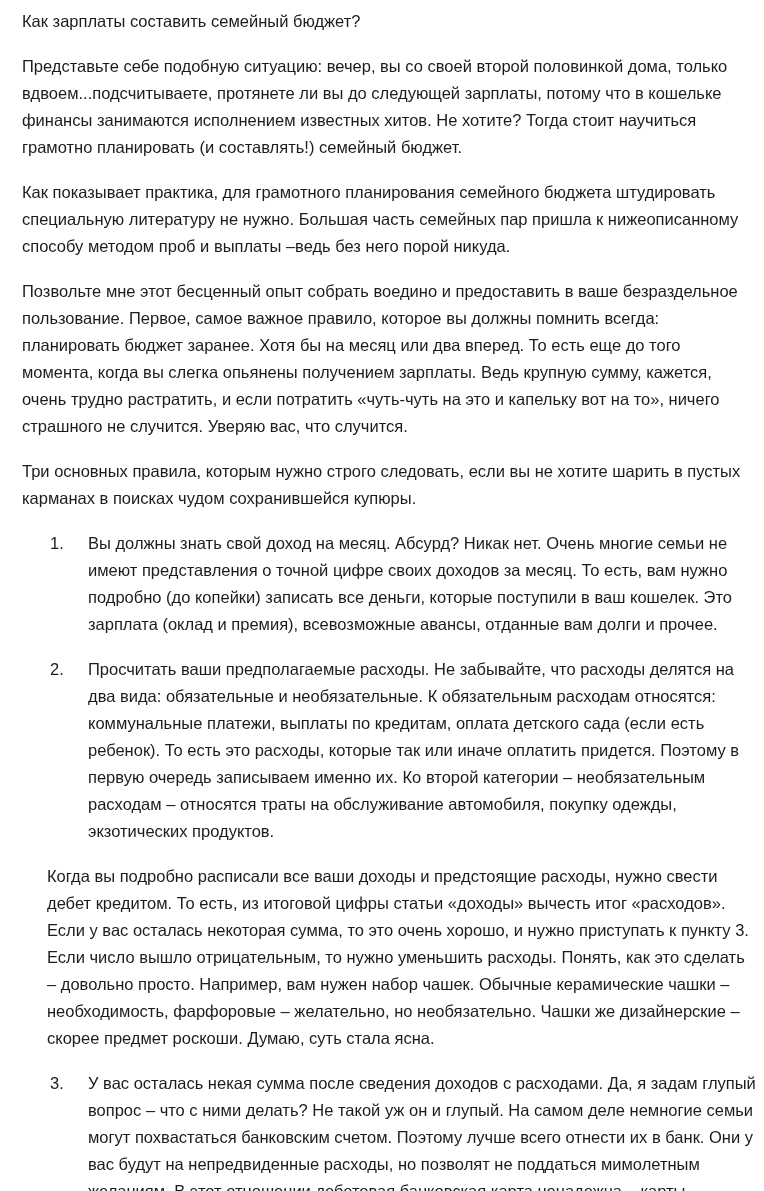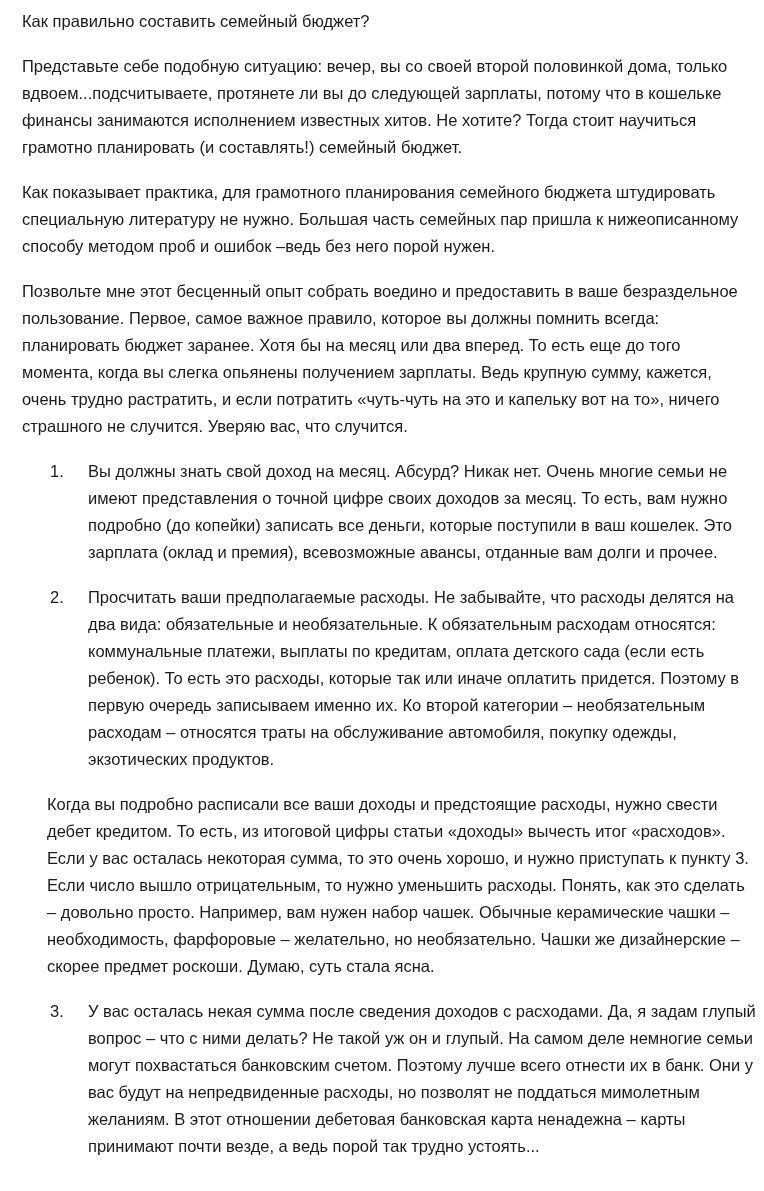--- a/index.html
+++ b/index.html
@@ -45,28 +45,29 @@
   .mid-paragraph {
     margin-left: 25px !important;
     max-width: 712px !important;
   }
 </style>
 </head>
 <body>
 
 <div class="page">
 
-  <p class="title">Как правильно составить семейный бюджет?</p>
+  <p class="title">Как зарплаты составить семейный бюджет?</p>
 
   <p>Представьте себе подобную ситуацию: вечер, вы со своей второй половинкой дома, только вдвоем...подсчитываете, протянете ли вы до следующей зарплаты, потому что в кошельке финансы занимаются исполнением известных хитов. Не хотите? Тогда стоит научиться грамотно планировать (и составлять!) семейный бюджет.</p>
 
-  <p>Как показывает практика, для грамотного планирования семейного бюджета штудировать специальную литературу не нужно. Большая часть семейных пар пришла к нижеописанному способу методом проб и ошибок –ведь без него порой нужен.</p>
+  <p>Как показывает практика, для грамотного планирования семейного бюджета штудировать специальную литературу не нужно. Большая часть семейных пар пришла к нижеописанному способу методом проб и выплаты –ведь без него порой никуда.</p>
 
   <p>Позвольте мне этот бесценный опыт собрать воедино и предоставить в ваше безраздельное пользование. Первое, самое важное правило, которое вы должны помнить всегда: планировать бюджет заранее. Хотя бы на месяц или два вперед. То есть еще до того момента, когда вы слегка опьянены получением зарплаты. Ведь  крупную сумму, кажется, очень трудно растратить, и если потратить «чуть-чуть на это и капельку вот на то», ничего страшного не случится. Уверяю вас, что случится.</p>
 
+  <p>Три основных правила, которым  нужно строго следовать, если вы не хотите шарить в пустых карманах в поисках чудом сохранившейся купюры.</p>
 
   <div class="list-item">
     <span class="num">1.</span>
     <span class="li-text">Вы должны знать свой доход на месяц. Абсурд? Никак нет.  Очень многие семьи не имеют представления о точной цифре своих доходов за месяц. То есть, вам нужно подробно (до копейки) записать все деньги, которые поступили в ваш кошелек. Это зарплата (оклад и премия), всевозможные авансы, отданные вам долги и прочее.</span>
   </div>
 
   <div class="list-item">
     <span class="num">2.</span>
     <span class="li-text">Просчитать ваши предполагаемые расходы. Не забывайте, что расходы делятся на два вида: обязательные и необязательные. К обязательным расходам относятся: коммунальные платежи, выплаты по кредитам, оплата детского сада (если есть ребенок). То есть это расходы, которые так или иначе оплатить придется. Поэтому в первую очередь записываем именно их. Ко второй категории – необязательным расходам – относятся траты на обслуживание автомобиля, покупку одежды, экзотических продуктов.</span>
   </div>

